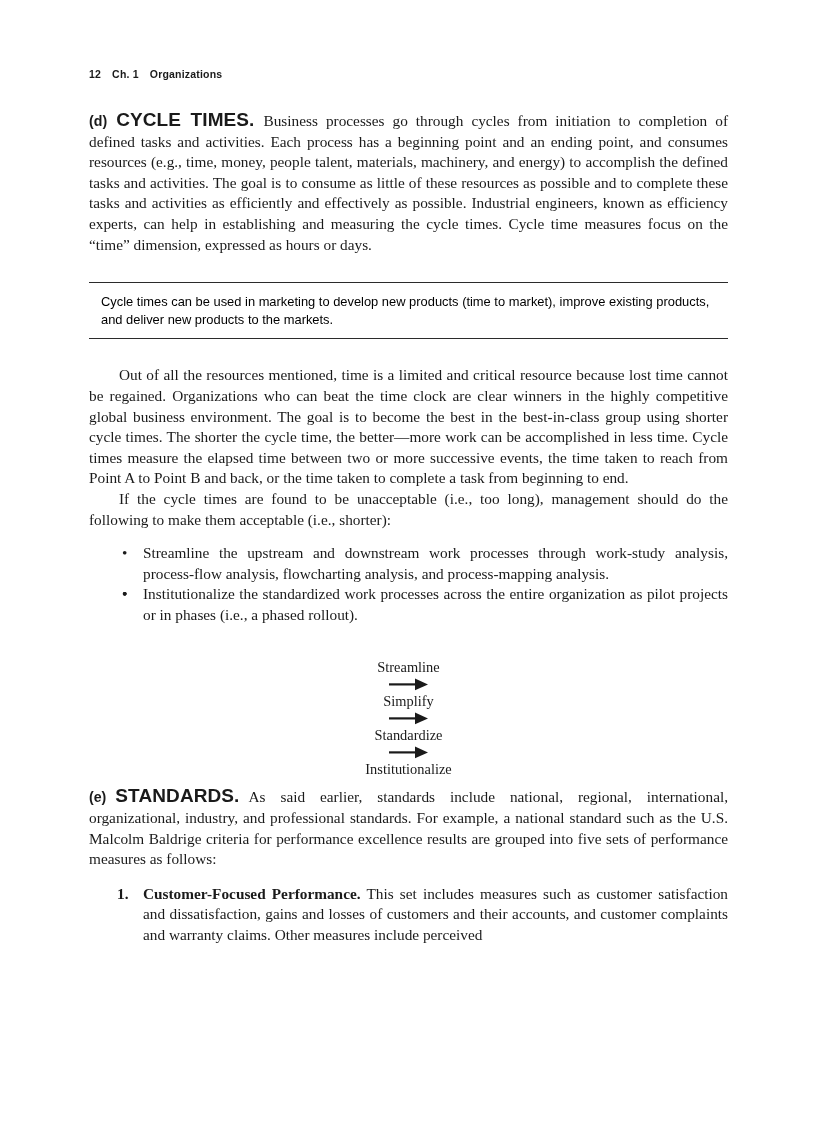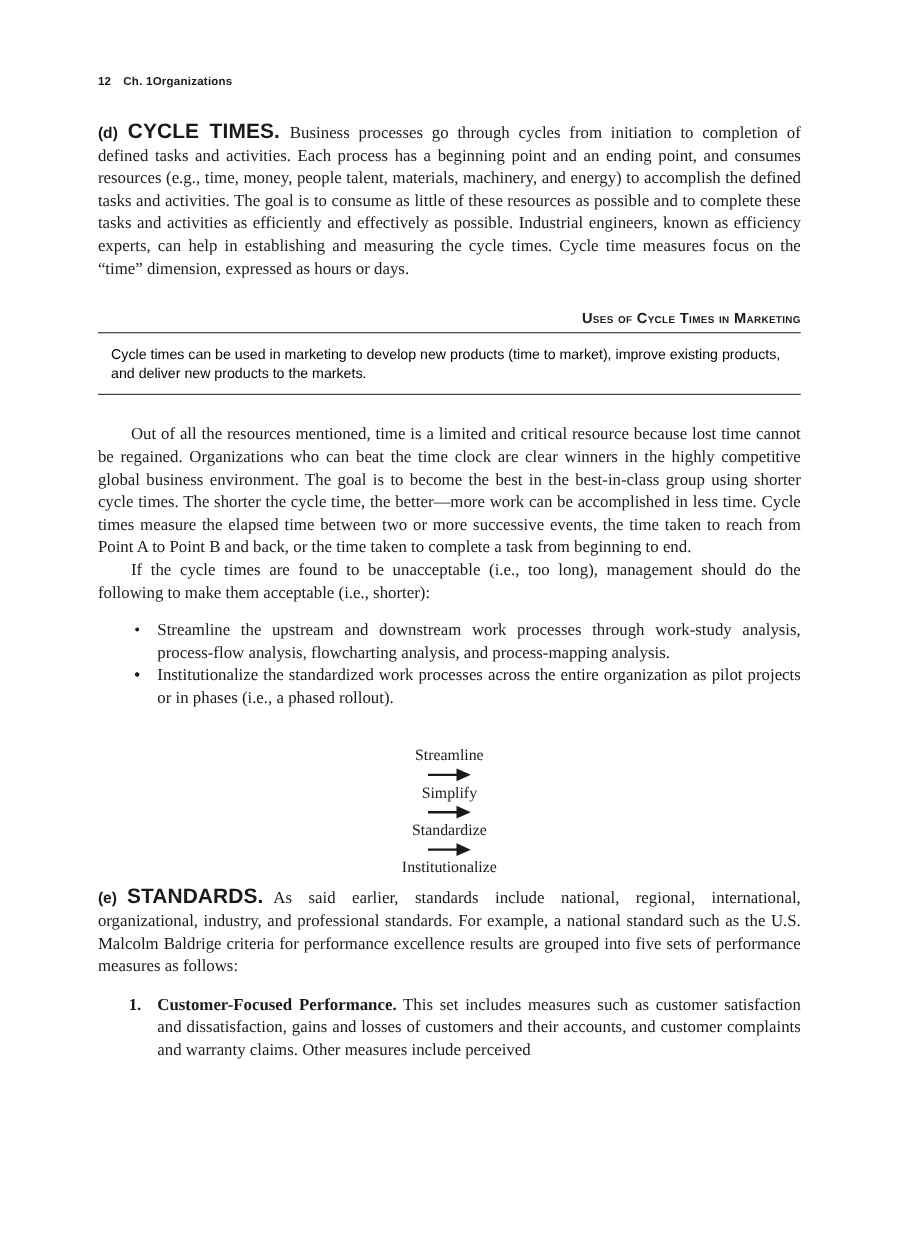--- a/index.html
+++ b/index.html
@@ -33,21 +33,21 @@
   .runhead {
     font-family: "Liberation Sans", "DejaVu Sans", sans-serif;
     font-weight: bold;
     font-size: 10.5px;
     letter-spacing: 0.2px;
     color: #1a1a1a;
     margin-bottom: 30px;
     white-space: nowrap;
   }
   .runhead .pg { margin-right: 11px; }
-  .runhead .ch { }
+  .runhead .ch { margin-right: 11px; }
 
   
   p.body {
     font-size: 15.3px;
     line-height: 20.6px;
     text-align: justify;
     text-justify: inter-word;
     margin: 0;
     -webkit-hyphens: none;
     hyphens: none;
@@ -171,21 +171,20 @@
 <div class="page">
   <div class="content">
 
     <div class="runhead">
       <span class="pg">12</span><span class="ch">Ch. 1</span><span>Organizations</span>
     </div>
 
     <p class="body"><span class="runin-lead">(d)</span><span class="gap-after-runin"></span><span class="runin">CYCLE TIMES.</span><span class="gap-after-runin"></span><span>Business processes go through cycles from initiation to completion of defined tasks and activities. Each process has a beginning point and an ending point, and consumes resources (e.g., time, money, people talent, materials, machinery, and energy) to accomplish the defined tasks and activities. The goal is to consume as little of these resources as possible and to complete these tasks and activities as efficiently and effectively as possible. Industrial engineers, known as efficiency experts, can help in establishing and measuring the cycle times. Cycle time measures focus on the “time” dimension, expressed as hours or days.</span></p>
 
     <div class="callout">
-      <div class="callout-title">Uses of Cycle Times in Marketing</div>
       <div class="callout-rule"></div>
       <div class="callout-body">Cycle times can be used in marketing to develop new products (time to market), improve existing products, and deliver new products to the markets.</div>
       <div class="callout-rule"></div>
     </div>
 
     <p class="body indent">Out of all the resources mentioned, time is a limited and critical resource because lost time cannot be regained. Organizations who can beat the time clock are clear winners in the highly competitive global business environment. The goal is to become the best in the best-in-class group using shorter cycle times. The shorter the cycle time, the better—more work can be accomplished in less time. Cycle times measure the elapsed time between two or more successive events, the time taken to reach from Point A to Point B and back, or the time taken to complete a task from beginning to end.</p>
 
     <p class="body indent">If the cycle times are found to be unacceptable (i.e., too long), management should do the following to make them acceptable (i.e., shorter):</p>
 
     <ul class="bullets">

